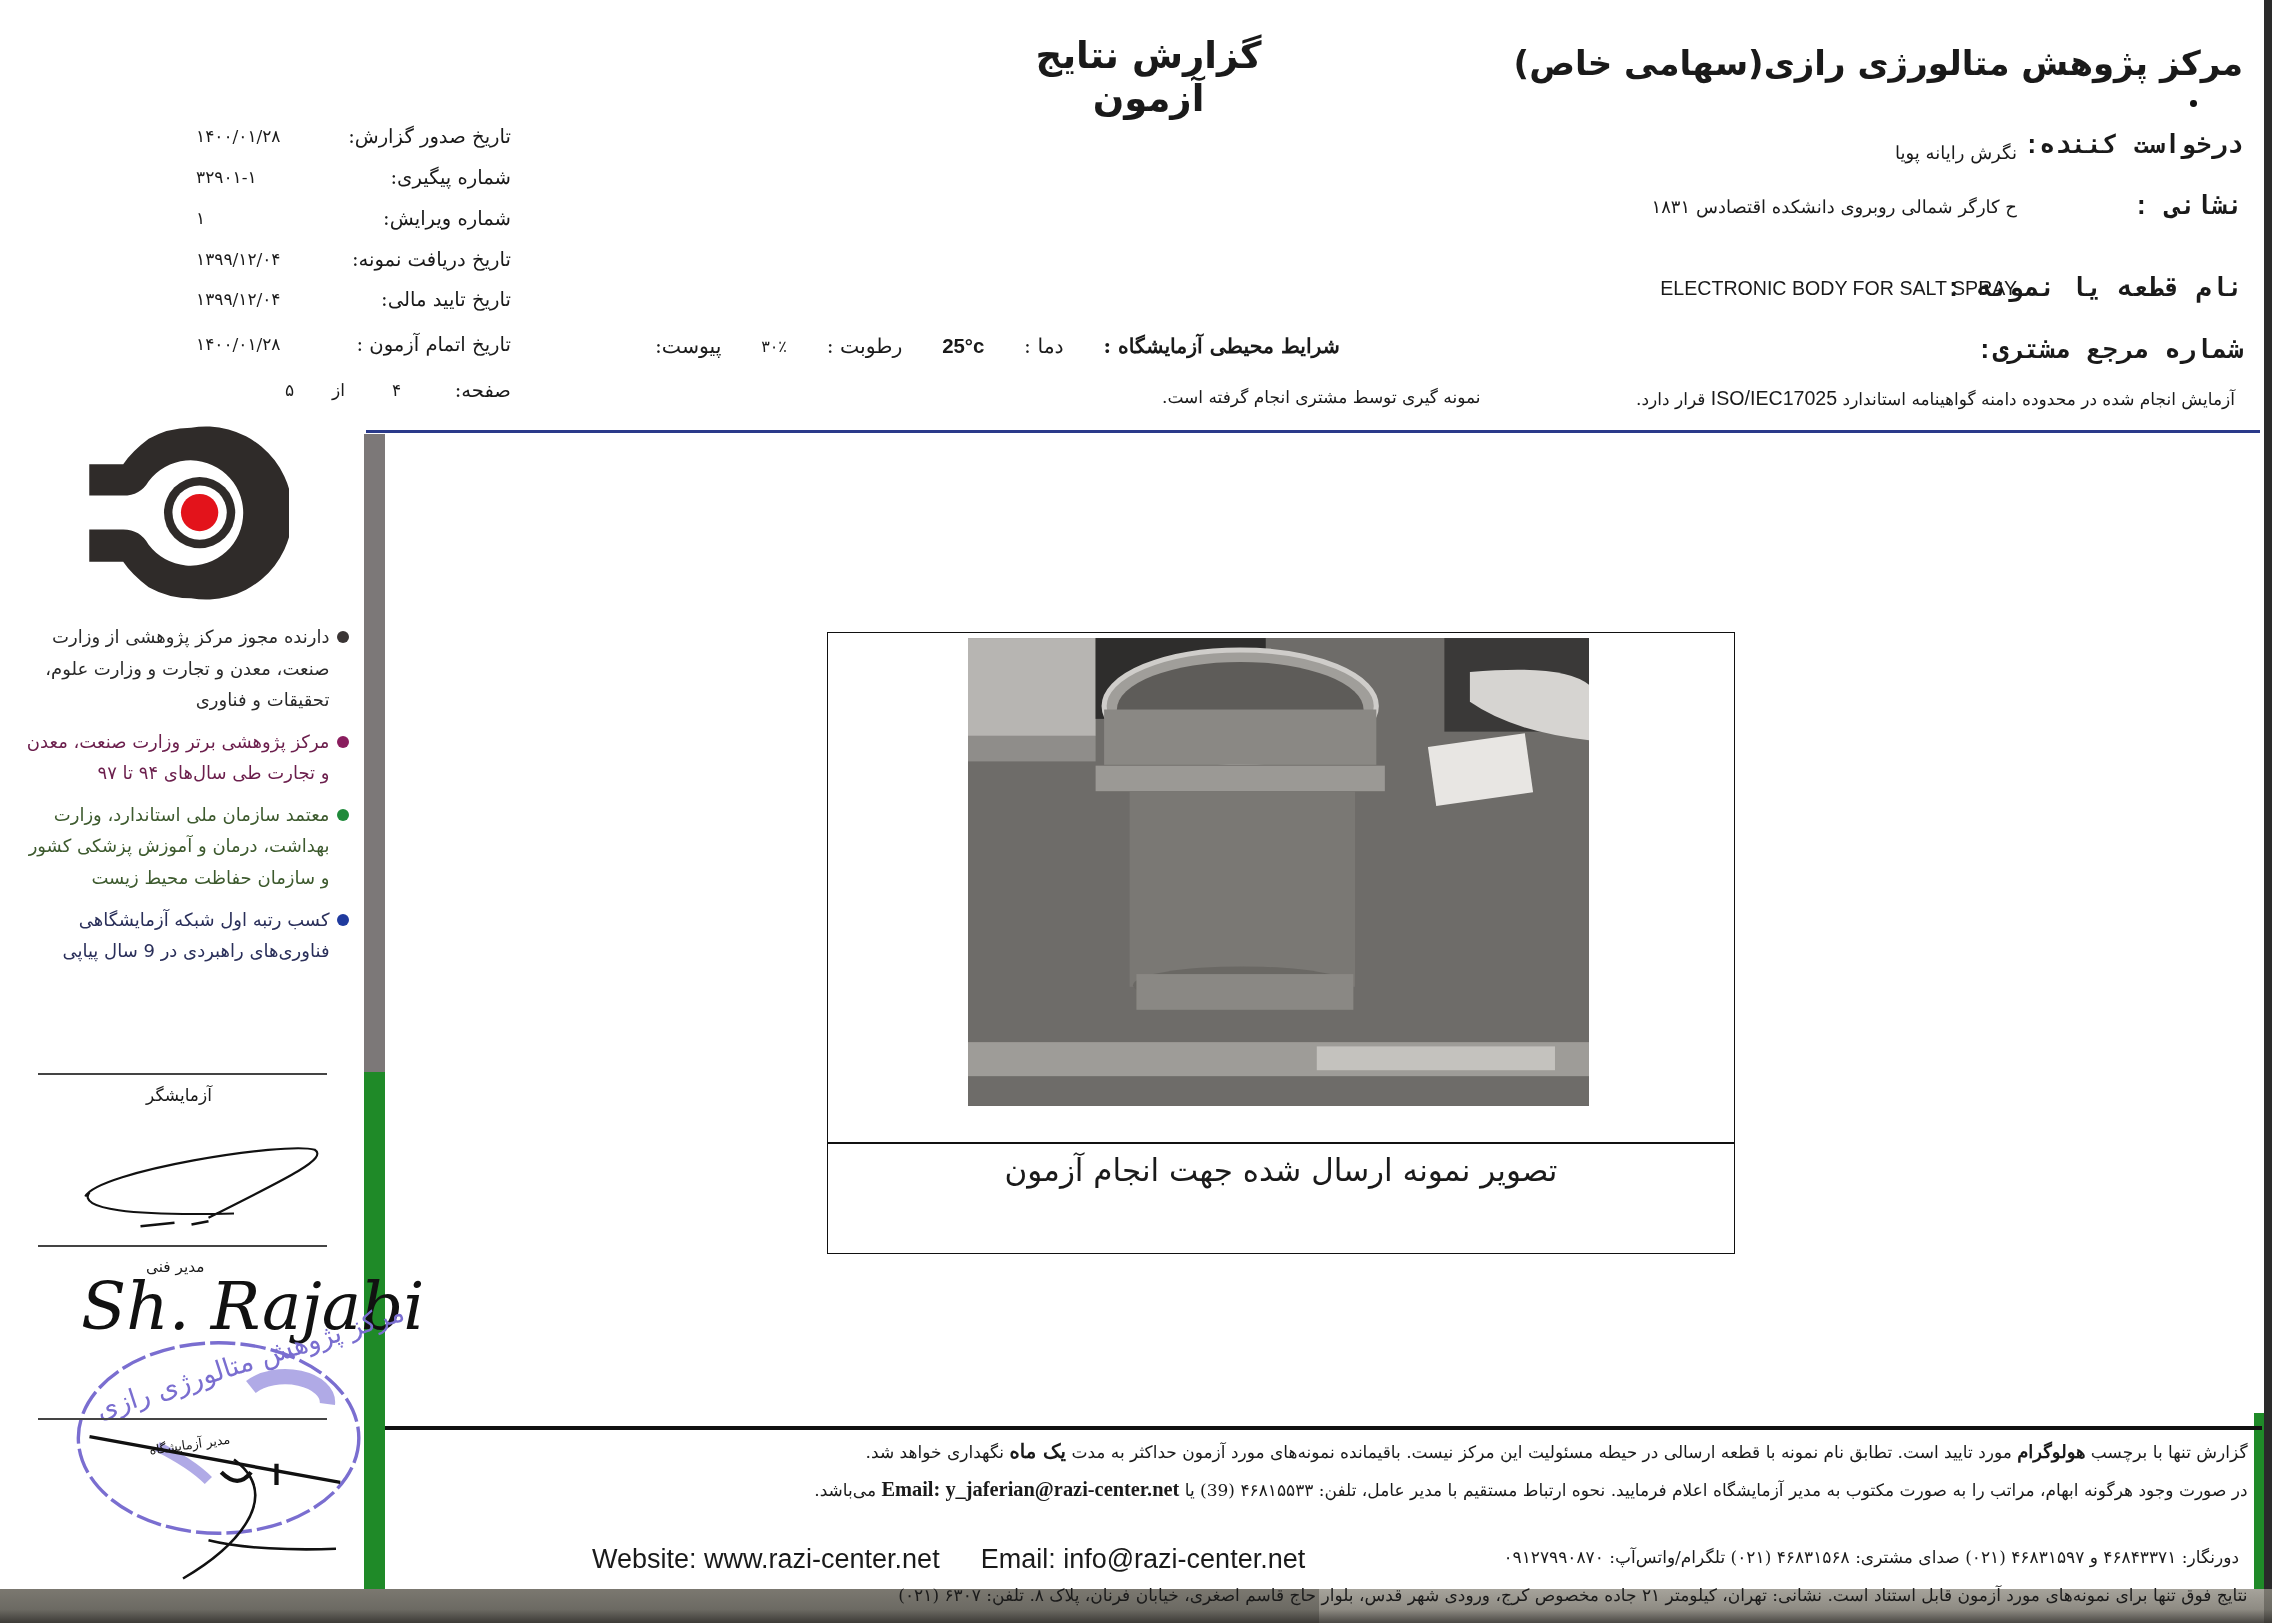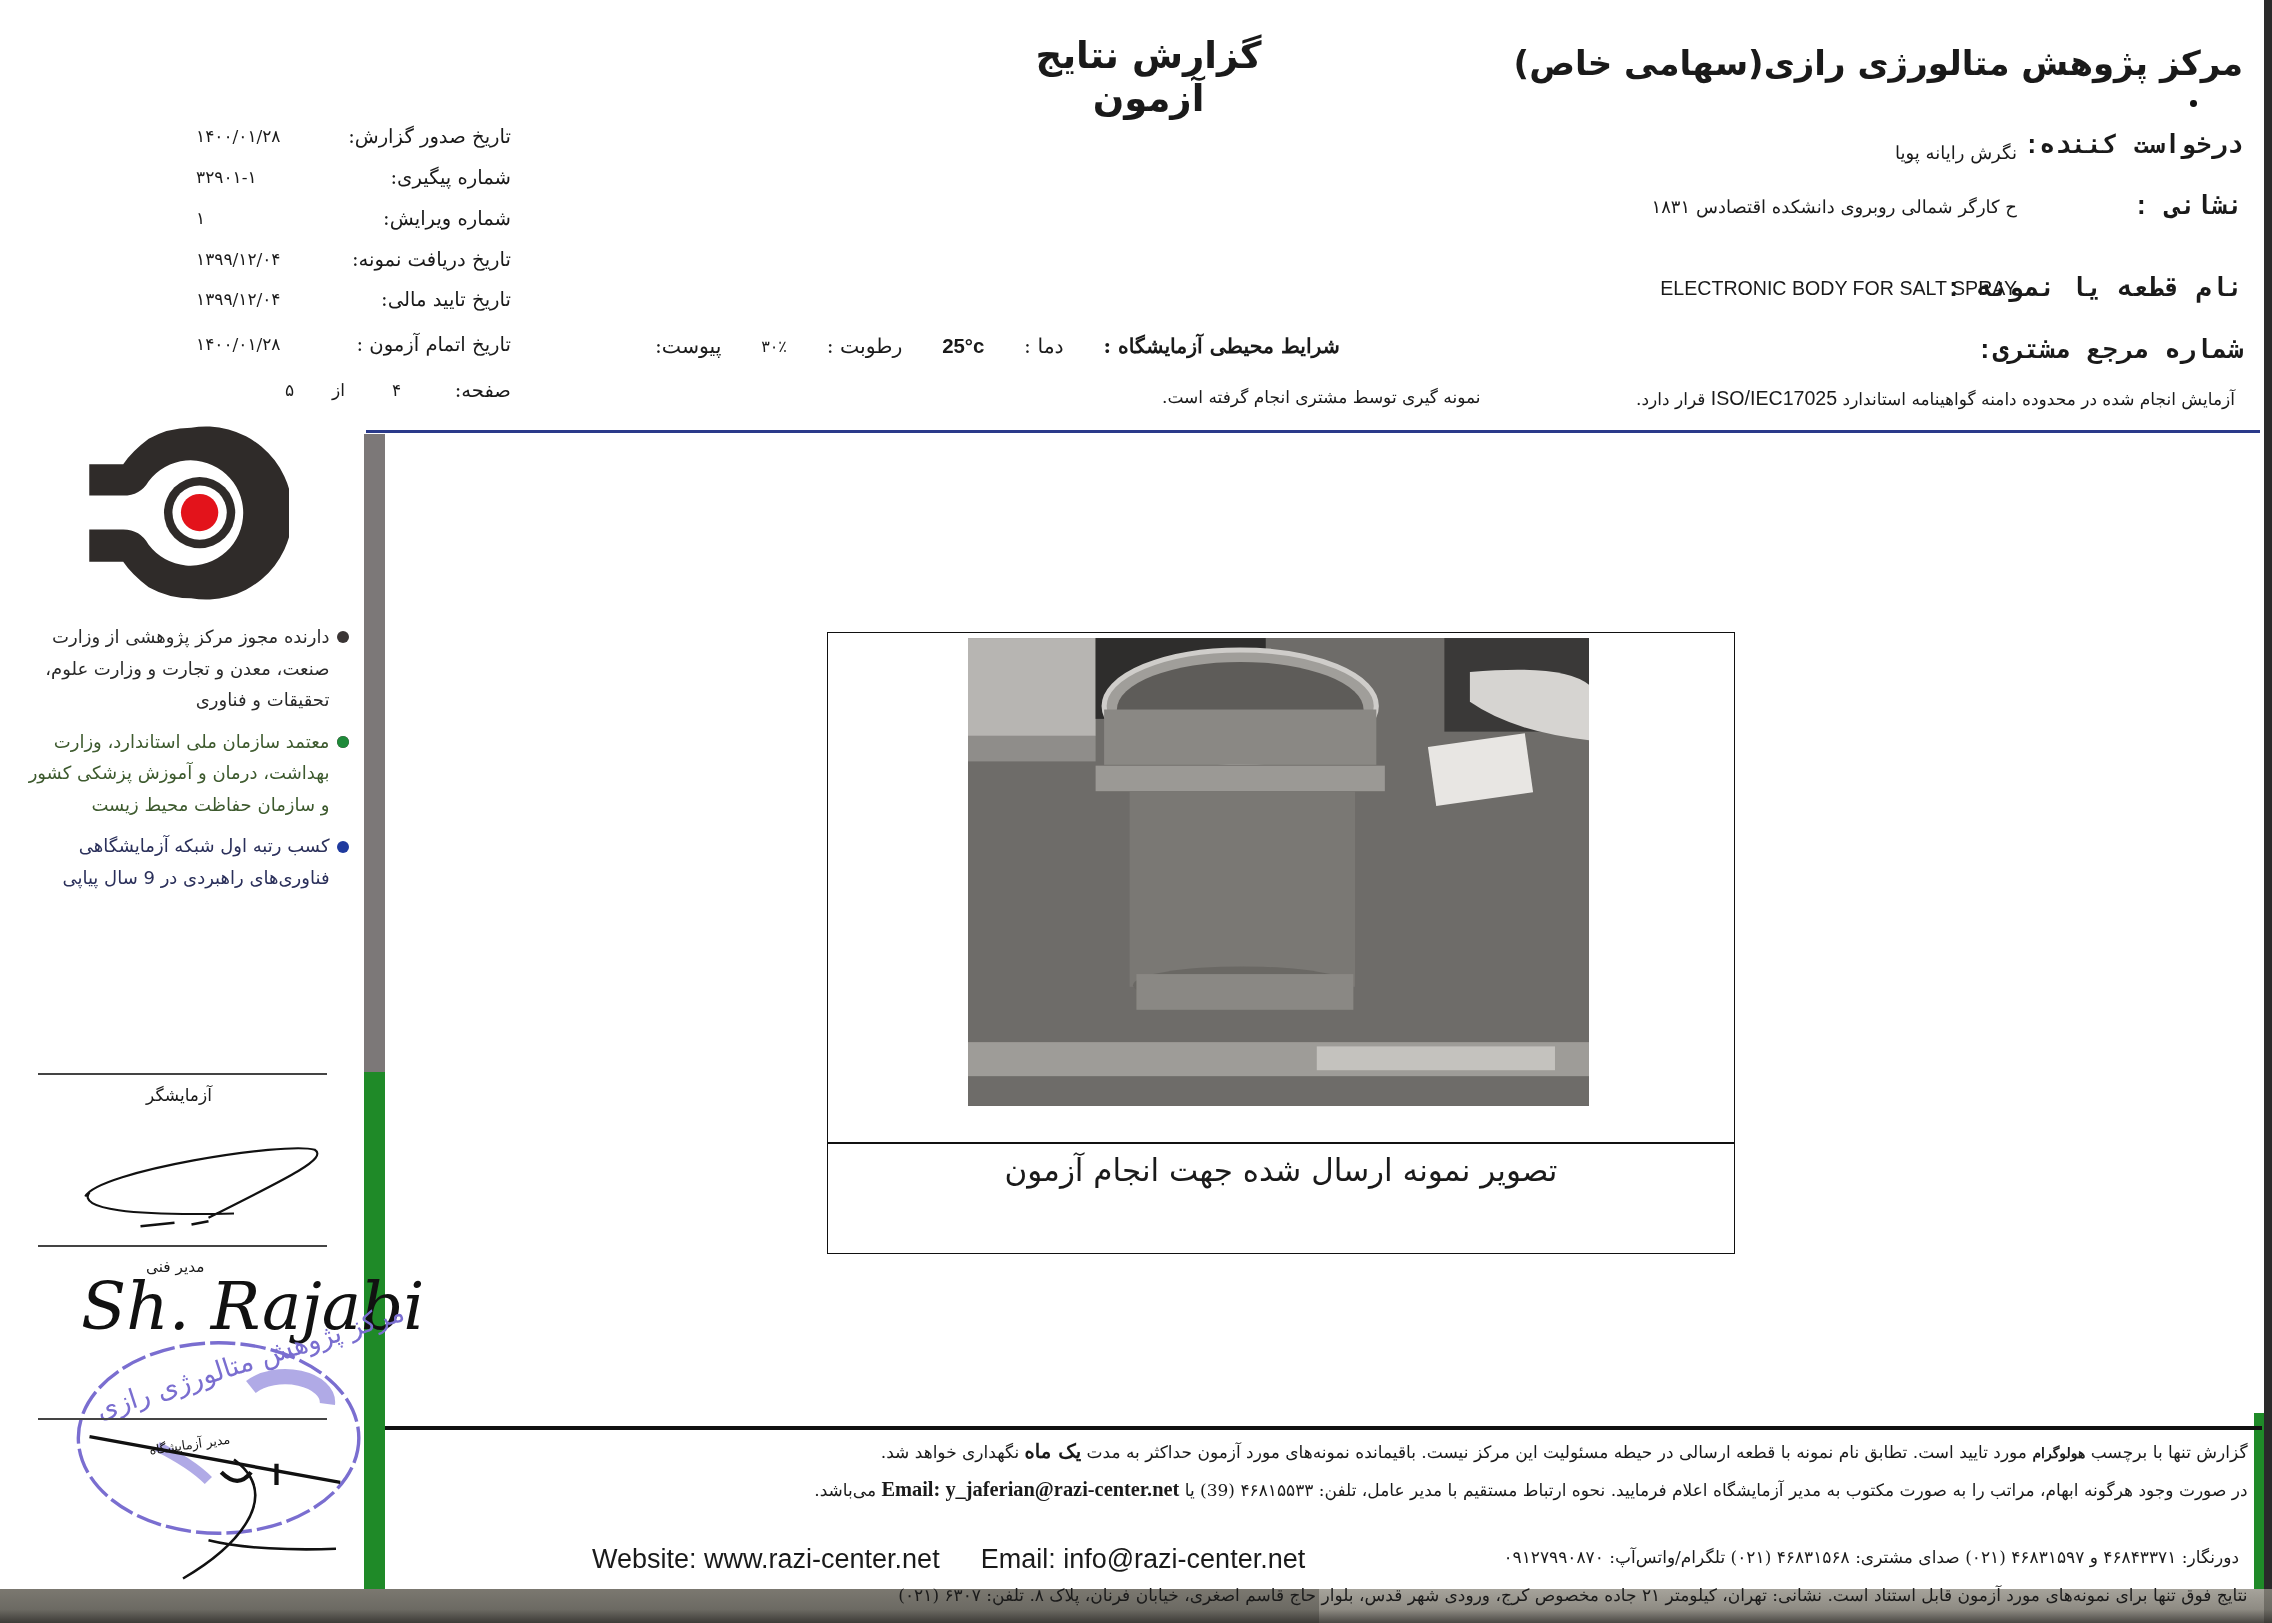--- a/index.html
+++ b/index.html
@@ -165,20 +165,21 @@
   </svg>
 </div>
 
 <div class="abs bullets">
   <div class="bullet">
     <span class="b-dot" style="background:#3a3535;"></span>
     <span style="color:#2a2a2a;">دارنده مجوز مرکز پژوهشی از وزارت صنعت، معدن و تجارت و وزارت علوم، تحقیقات و فناوری</span>
   </div>
   <div class="bullet">
     <span class="b-dot" style="background:#8a1d5e;"></span>
+    <span style="color:#6b1e4c;">مرکز پژوهشی برتر وزارت صنعت، معدن و تجارت طی سال‌های ۹۴ تا ۹۷</span>
   </div>
   <div class="bullet">
     <span class="b-dot" style="background:#1f8a3a;"></span>
     <span style="color:#3d5a2e;">معتمد سازمان ملی استاندارد، وزارت بهداشت، درمان و آموزش پزشکی کشور و سازمان حفاظت محیط زیست</span>
   </div>
   <div class="bullet">
     <span class="b-dot" style="background:#1f3a9e;"></span>
     <span style="color:#2a2f5a;">کسب رتبه اول شبکه آزمایشگاهی فناوری‌های راهبردی در 9 سال پیاپی</span>
   </div>
 </div>
@@ -234,21 +235,21 @@
       <rect x="410" y="480" width="280" height="28" fill="#c4c2be"></rect>
     </svg>
   </div>
   <div class="photo-divider"></div>
   <div class="caption">تصویر نمونه ارسال شده جهت انجام آزمون</div>
 </div>
 
 <div class="abs footer-rule"></div>
 <div class="footer-line" style="top:1440px;">
   <span>گزارش تنها با برچسب</span>
-  <span class="bold" style="font-size:14px;">هولوگرام</span>
+  <span class="bold" style="font-size:18px;">هولوگرام</span>
   <span>مورد تایید است. تطابق نام نمونه با قطعه ارسالی در حیطه مسئولیت این مرکز نیست. باقیمانده نمونه‌های مورد آزمون حداکثر به مدت</span>
   <span class="bold" style="font-size:19.6px;">یک ماه</span>
   <span>نگهداری خواهد شد.</span>
 </div>
 <div class="footer-line" style="top:1478px;">
   <span>در صورت وجود هرگونه ابهام، مراتب را به صورت مکتوب به مدیر آزمایشگاه اعلام فرمایید. نحوه ارتباط مستقیم با مدیر عامل، تلفن: ۴۶۸۱۵۵۳۳ (39) یا</span>
   <span class="latin-b">Email:  y_jaferian@razi-center.net</span>
   <span>می‌باشد.</span>
 </div>
 <div class="footer-line" style="top:1585px;">نتایج فوق تنها برای نمونه‌های مورد آزمون قابل استناد است. نشانی: تهران، کیلومتر ۲۱ جاده مخصوص کرج، ورودی شهر قدس، بلوار حاج قاسم اصغری، خیابان فرنان، پلاک ۸.   تلفن: ۶۳۰۷ (۰۲۱)</div>

